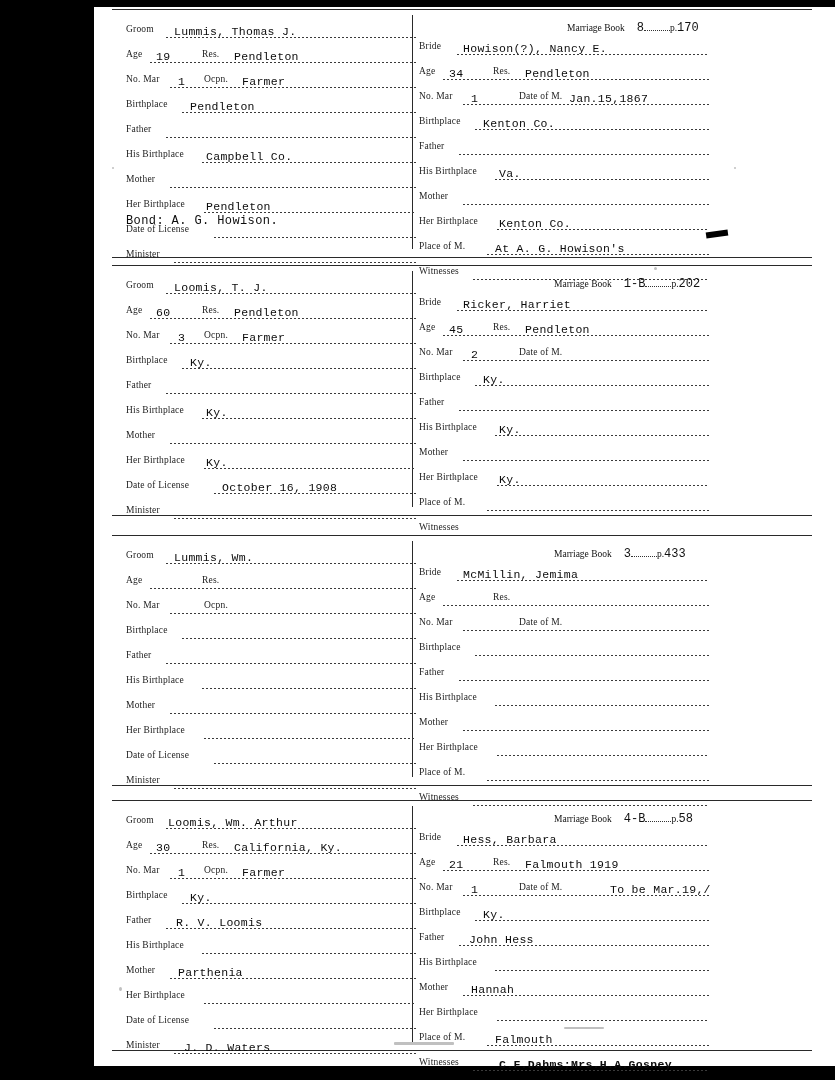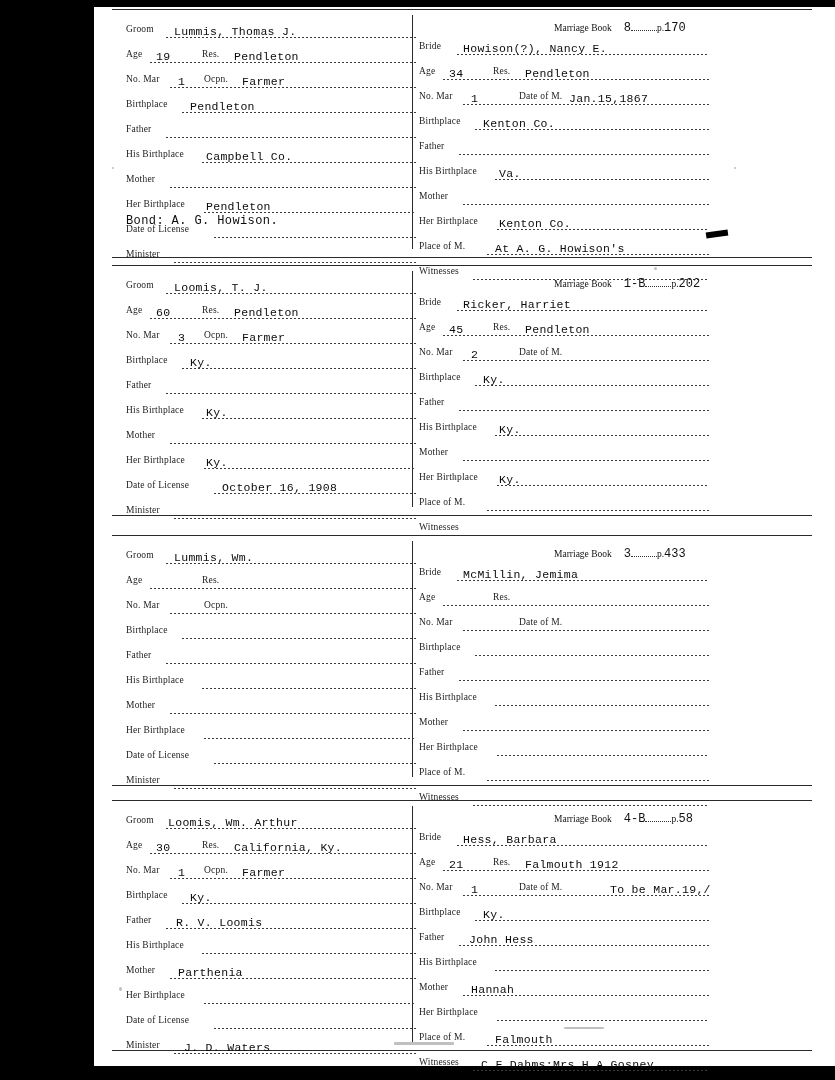--- a/index.html
+++ b/index.html
@@ -47,21 +47,21 @@
 <div class="scan-top"></div>
 <div class="scan-left"></div>
 <div class="scan-bottom"></div>
 
 <div class="sheet">
   <div id="cards-root">
       <div class="card" style="top: 2px; height: 248px;">
         <div class="hrule" style="left: 18px; width: 700px; top: 0px;"></div>
         <div class="hrule" style="left: 18px; width: 700px; top: 248px;"></div>
         <div class="vrule" style="left: 318px; top: 6px; height: 234px;"></div>
-        <div class="mbook" style="left: 460px; top: 12px; text-align: center;"><span>Marriage Book</span><span style="display:inline-block;width:12px"></span><span style="font-family:'Liberation Mono',monospace;font-size:12px">8</span><span style="display:inline-block;width:26px;border-bottom:1px dotted #333"></span><span>p.</span><span style="font-family:'Liberation Mono',monospace;font-size:12px">170</span></div>
+        <div class="mbook" style="left: 473px; top: 12px; text-align: center;"><span>Marriage Book</span><span style="display:inline-block;width:12px"></span><span style="font-family:'Liberation Mono',monospace;font-size:12px">8</span><span style="display:inline-block;width:26px;border-bottom:1px dotted #333"></span><span>p.</span><span style="font-family:'Liberation Mono',monospace;font-size:12px">170</span></div>
         <div class="col colL" style="top: 10px;">
           <div class="row">
             <span class="lbl">Groom</span>
             <span class="dots" style="left: 40px; right: 0px;"></span>
             <span class="val" style="left: 48px;">Lummis, Thomas J.</span>
           </div>
           <div class="row">
             <span class="lbl">Age</span>
             <span class="dots" style="left: 24px; right: 0px;"></span>
             <span class="val" style="left: 30px;">19</span>
@@ -470,21 +470,21 @@
           <div class="row">
             <span class="lbl">Bride</span>
             <span class="dots" style="left: 38px; right: 0px;"></span>
             <span class="val" style="left: 44px;">Hess, Barbara</span>
           </div>
           <div class="row">
             <span class="lbl">Age</span>
             <span class="dots" style="left: 24px; right: 0px;"></span>
             <span class="val" style="left: 30px;">21</span>
             <span class="lbl" style="left: 74px;">Res.</span>
-            <span class="val" style="left: 106px;">Falmouth      1912</span>
+            <span class="val" style="left: 106px;">Falmouth      1919</span>
           </div>
           <div class="row">
             <span class="lbl">No. Mar</span>
             <span class="dots" style="left: 44px; right: 0px;"></span>
             <span class="val" style="left: 52px;">1</span>
             <span class="lbl" style="left: 100px;">Date of M.</span>
             <span class="val" style="left: 150px; margin-left: 41px;">To be Mar.19,/</span>
           </div>
           <div class="row">
             <span class="lbl">Birthplace</span>
@@ -512,21 +512,21 @@
             <span class="val" style="left: 80px;"></span>
           </div>
           <div class="row">
             <span class="lbl">Place of M.</span>
             <span class="dots" style="left: 68px; right: 0px;"></span>
             <span class="val" style="left: 76px;">Falmouth</span>
           </div>
           <div class="row">
             <span class="lbl">Witnesses</span>
             <span class="dots" style="left: 54px; right: 0px;"></span>
-            <span class="val" style="left: 62px;">C.F.Dahms;Mrs.H.A.Gosney</span>
+            <span class="val" style="left: 80px; font-weight: bold;">C.F.Dahms;Mrs.H.A.Gosney</span>
           </div>
         </div>
       </div>
     </div>
 <div class="speck" style="left: 18px; top: 160px; width: 2px; height: 2px; border-radius: 50%;"></div>
     <div class="speck" style="left: 360px; top: 470px; width: 2px; height: 2px; border-radius: 50%;"></div>
     <div class="speck" style="left: 560px; top: 260px; width: 3px; height: 3px; border-radius: 50%;"></div>
     <div class="speck" style="left: 640px; top: 160px; width: 2px; height: 2px; border-radius: 50%;"></div>
     <div class="speck" style="left: 25px; top: 980px; width: 3px; height: 4px; border-radius: 50%;"></div>
     <div class="speck" style="left: 300px; top: 1035px; width: 60px; height: 3px; border-radius: 1px;"></div>

